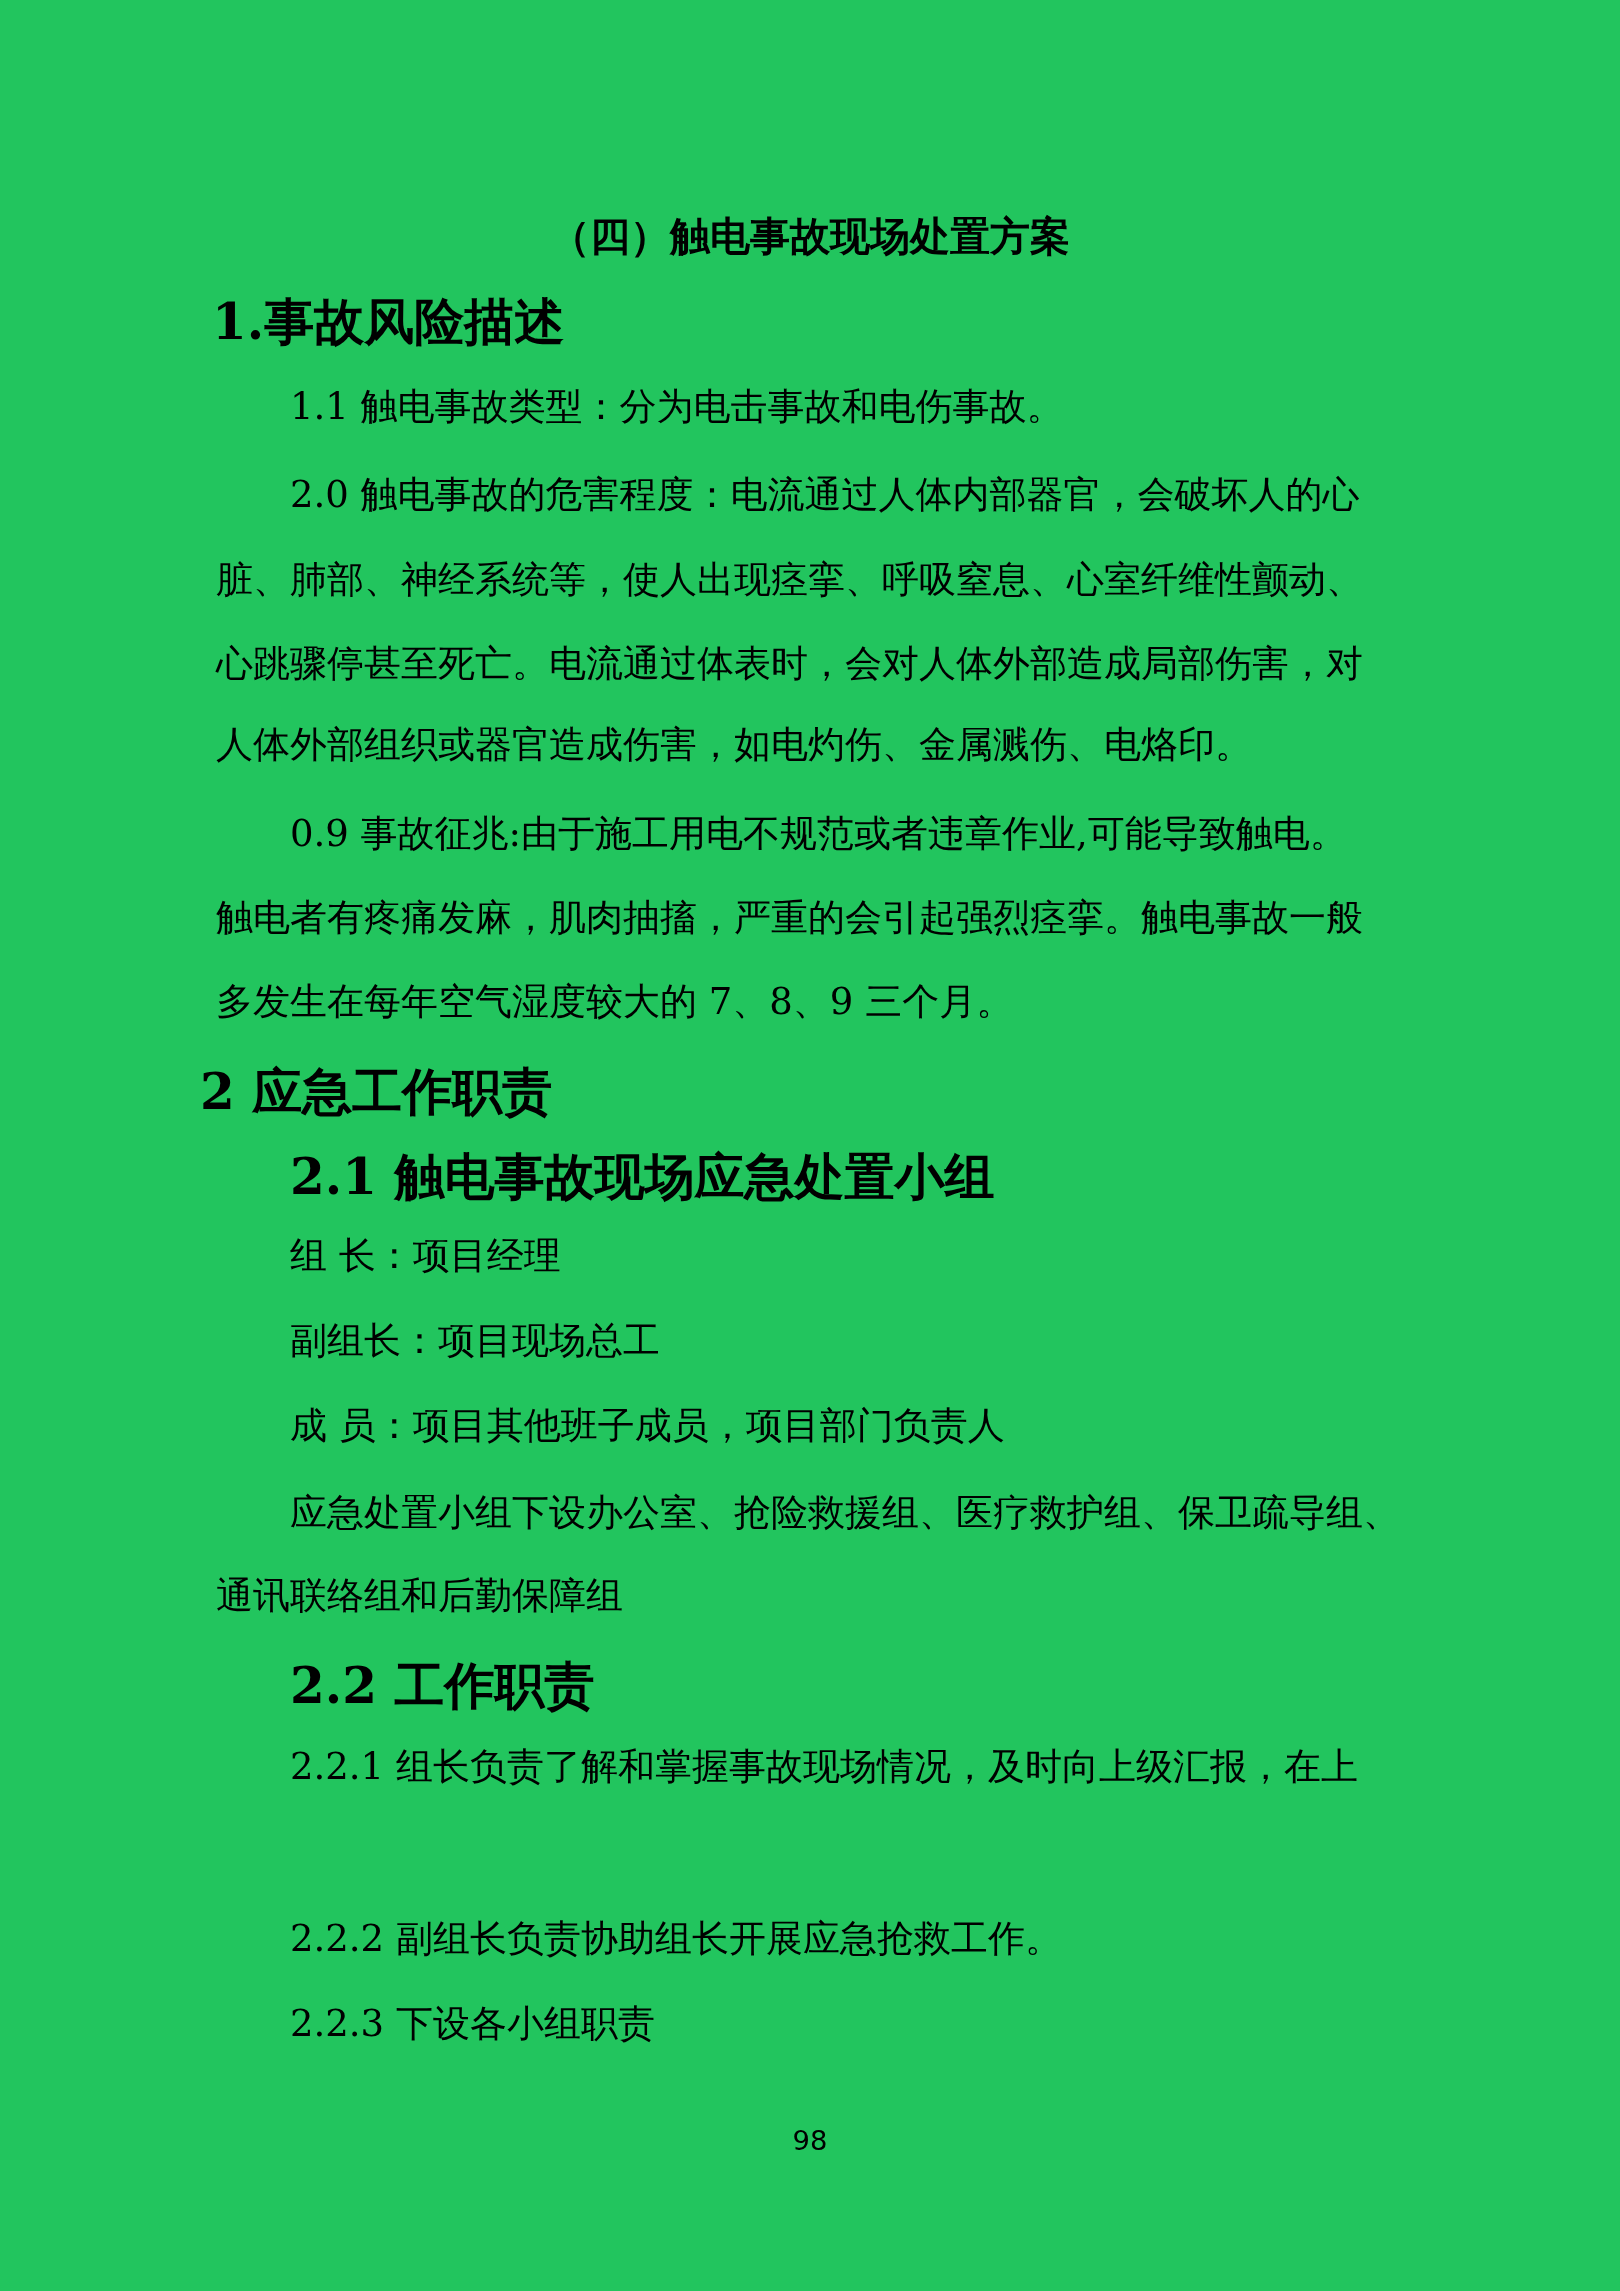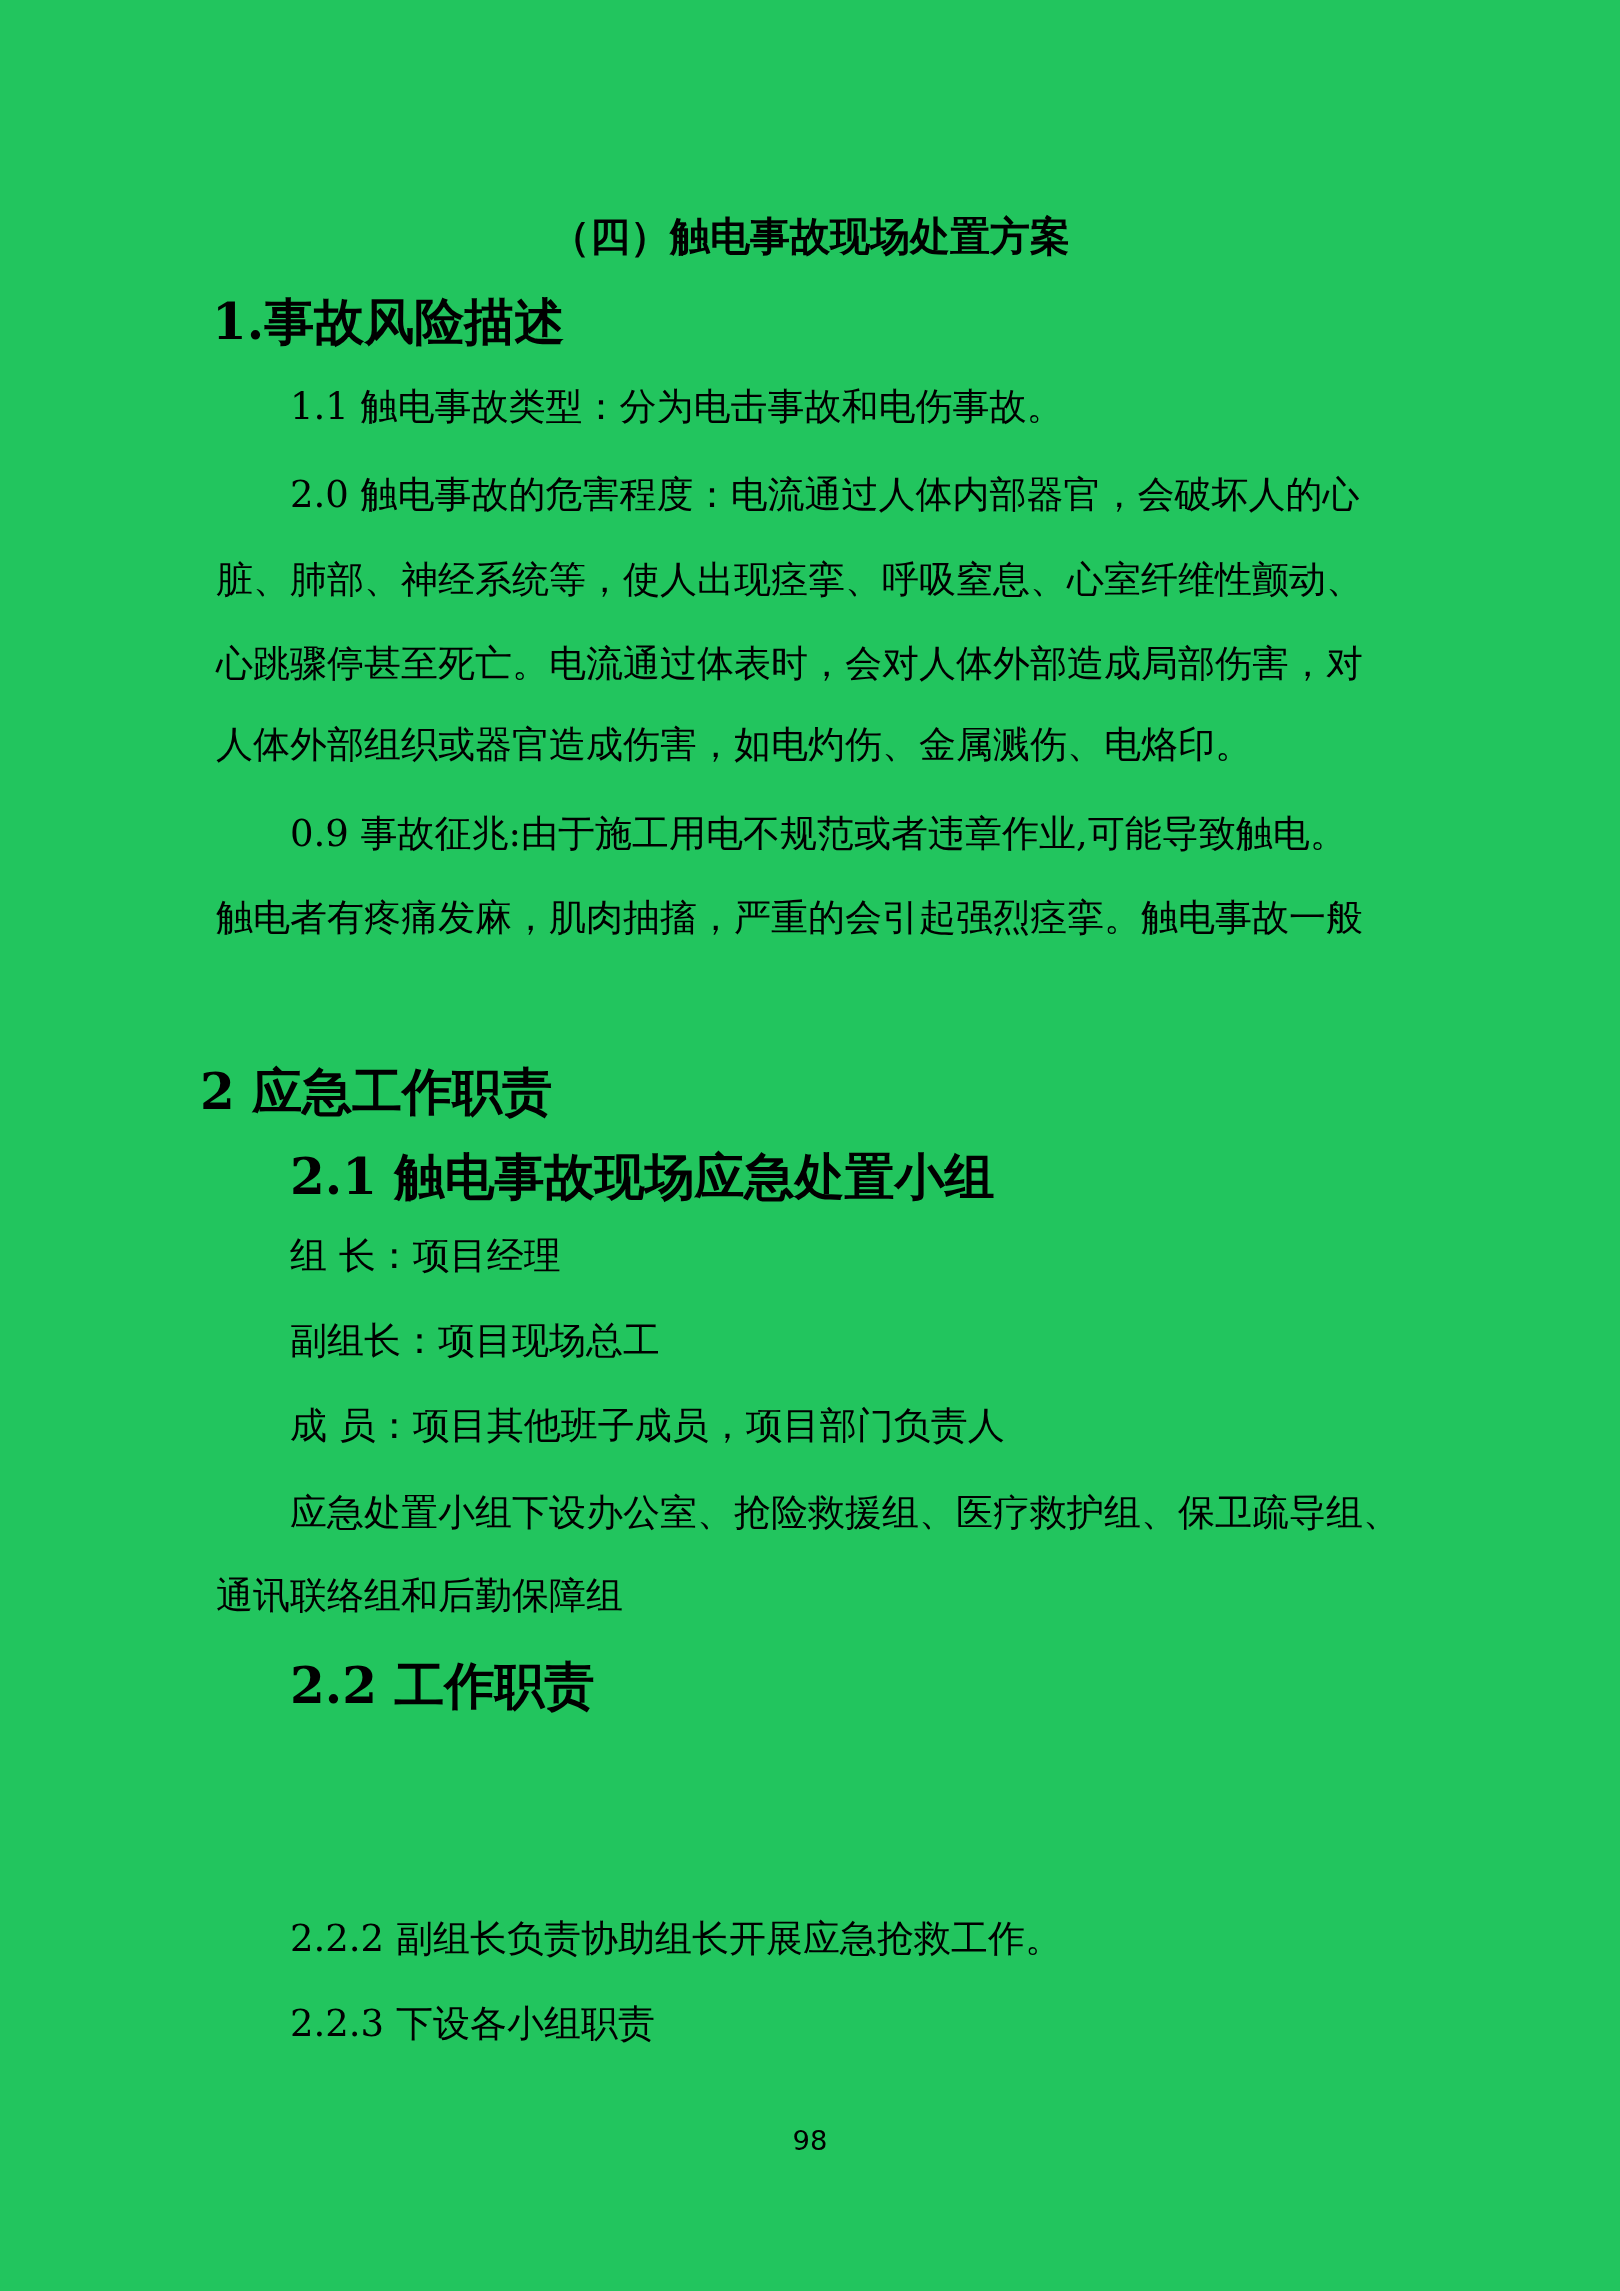--- a/index.html
+++ b/index.html
@@ -56,37 +56,39 @@
   <div class="line t-b" style="top:561px; left:216px;">脏、肺部、神经系统等，使人出现痉挛、呼吸窒息、心室纤维性颤动、</div>
 
   <div class="line t-b" style="top:645px; left:216px;">心跳骤停甚至死亡。电流通过体表时，会对人体外部造成局部伤害，对</div>
 
   <div class="line t-b" style="top:729px; left:216px;font-family:Liberation Mono, monospace;">人体外部组织或器官造成伤害，如电灼伤、金属溅伤、电烙印。</div>
 
   <div class="line t-b" style="top:815px; left:290px;">0.9 事故征兆:由于施工用电不规范或者违章作业,可能导致触电。</div>
 
   <div class="line t-b" style="top:899px; left:216px;">触电者有疼痛发麻，肌肉抽搐，严重的会引起强烈痉挛。触电事故一般</div>
 
+  <div class="line t-b" style="top:983px; left:216px;">多发生在每年空气湿度较大的 7、8、9 三个月。</div>
 
   <div class="line t-h" style="top:1067px; left:200px;">2 应急工作职责</div>
 
   <div class="line t-h" style="top:1152px; left:290px;">2.1 触电事故现场应急处置小组</div>
 
   <div class="line t-b" style="top:1237px; left:290px;">组 长：项目经理</div>
 
   <div class="line t-b" style="top:1322px; left:290px;">副组长：项目现场总工</div>
 
   <div class="line t-b" style="top:1407px; left:290px;">成 员：项目其他班子成员，项目部门负责人</div>
 
   <div class="line t-b" style="top:1494px; left:290px;">应急处置小组下设办公室、抢险救援组、医疗救护组、保卫疏导组、</div>
 
   <div class="line t-b" style="top:1577px; left:216px;">通讯联络组和后勤保障组</div>
 
   <div class="line t-h" style="top:1661px; left:290px;">2.2 工作职责</div>
 
+  <div class="line t-b" style="top:1748px; left:290px;">2.2.1 组长负责了解和掌握事故现场情况，及时向上级汇报，在上</div>
 
 
   <div class="line t-b" style="top:1920px; left:290px;">2.2.2 副组长负责协助组长开展应急抢救工作。</div>
 
   <div class="line t-b" style="top:2005px; left:290px;">2.2.3 下设各小组职责</div>
 
   <div class="line t-footer" style="top:2127px;text-align:center;">98</div>
 
 </div>
 

